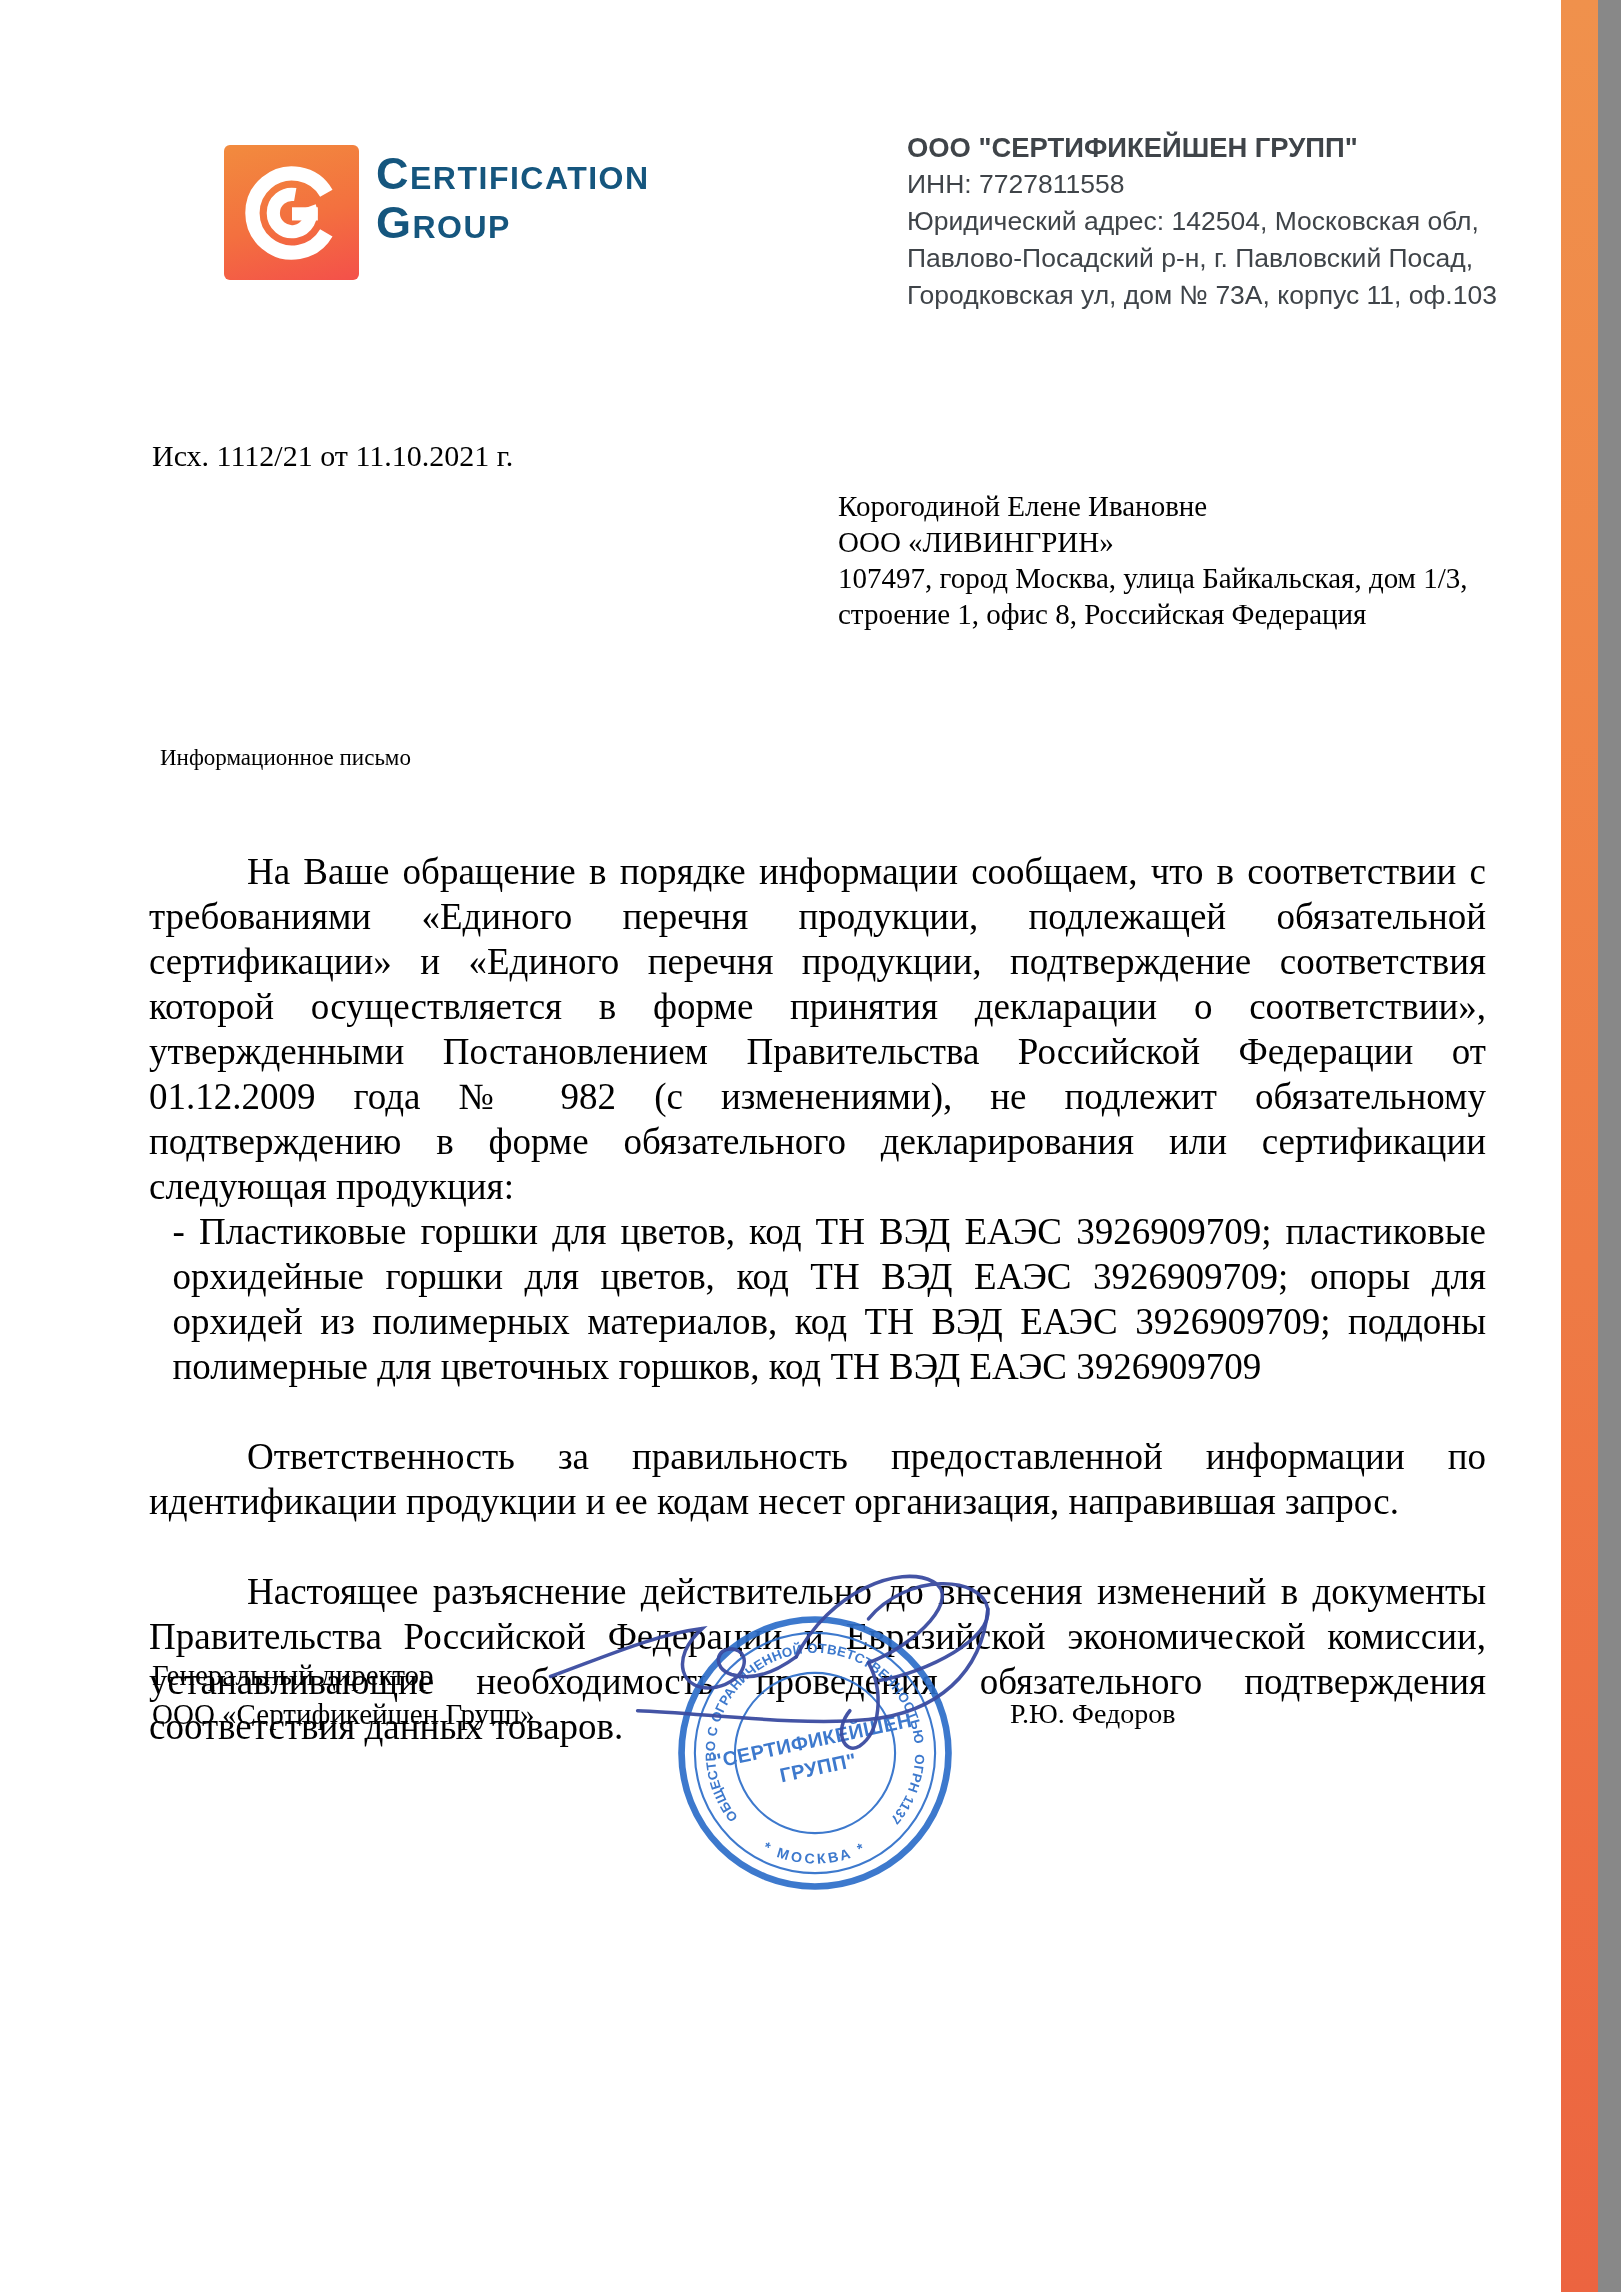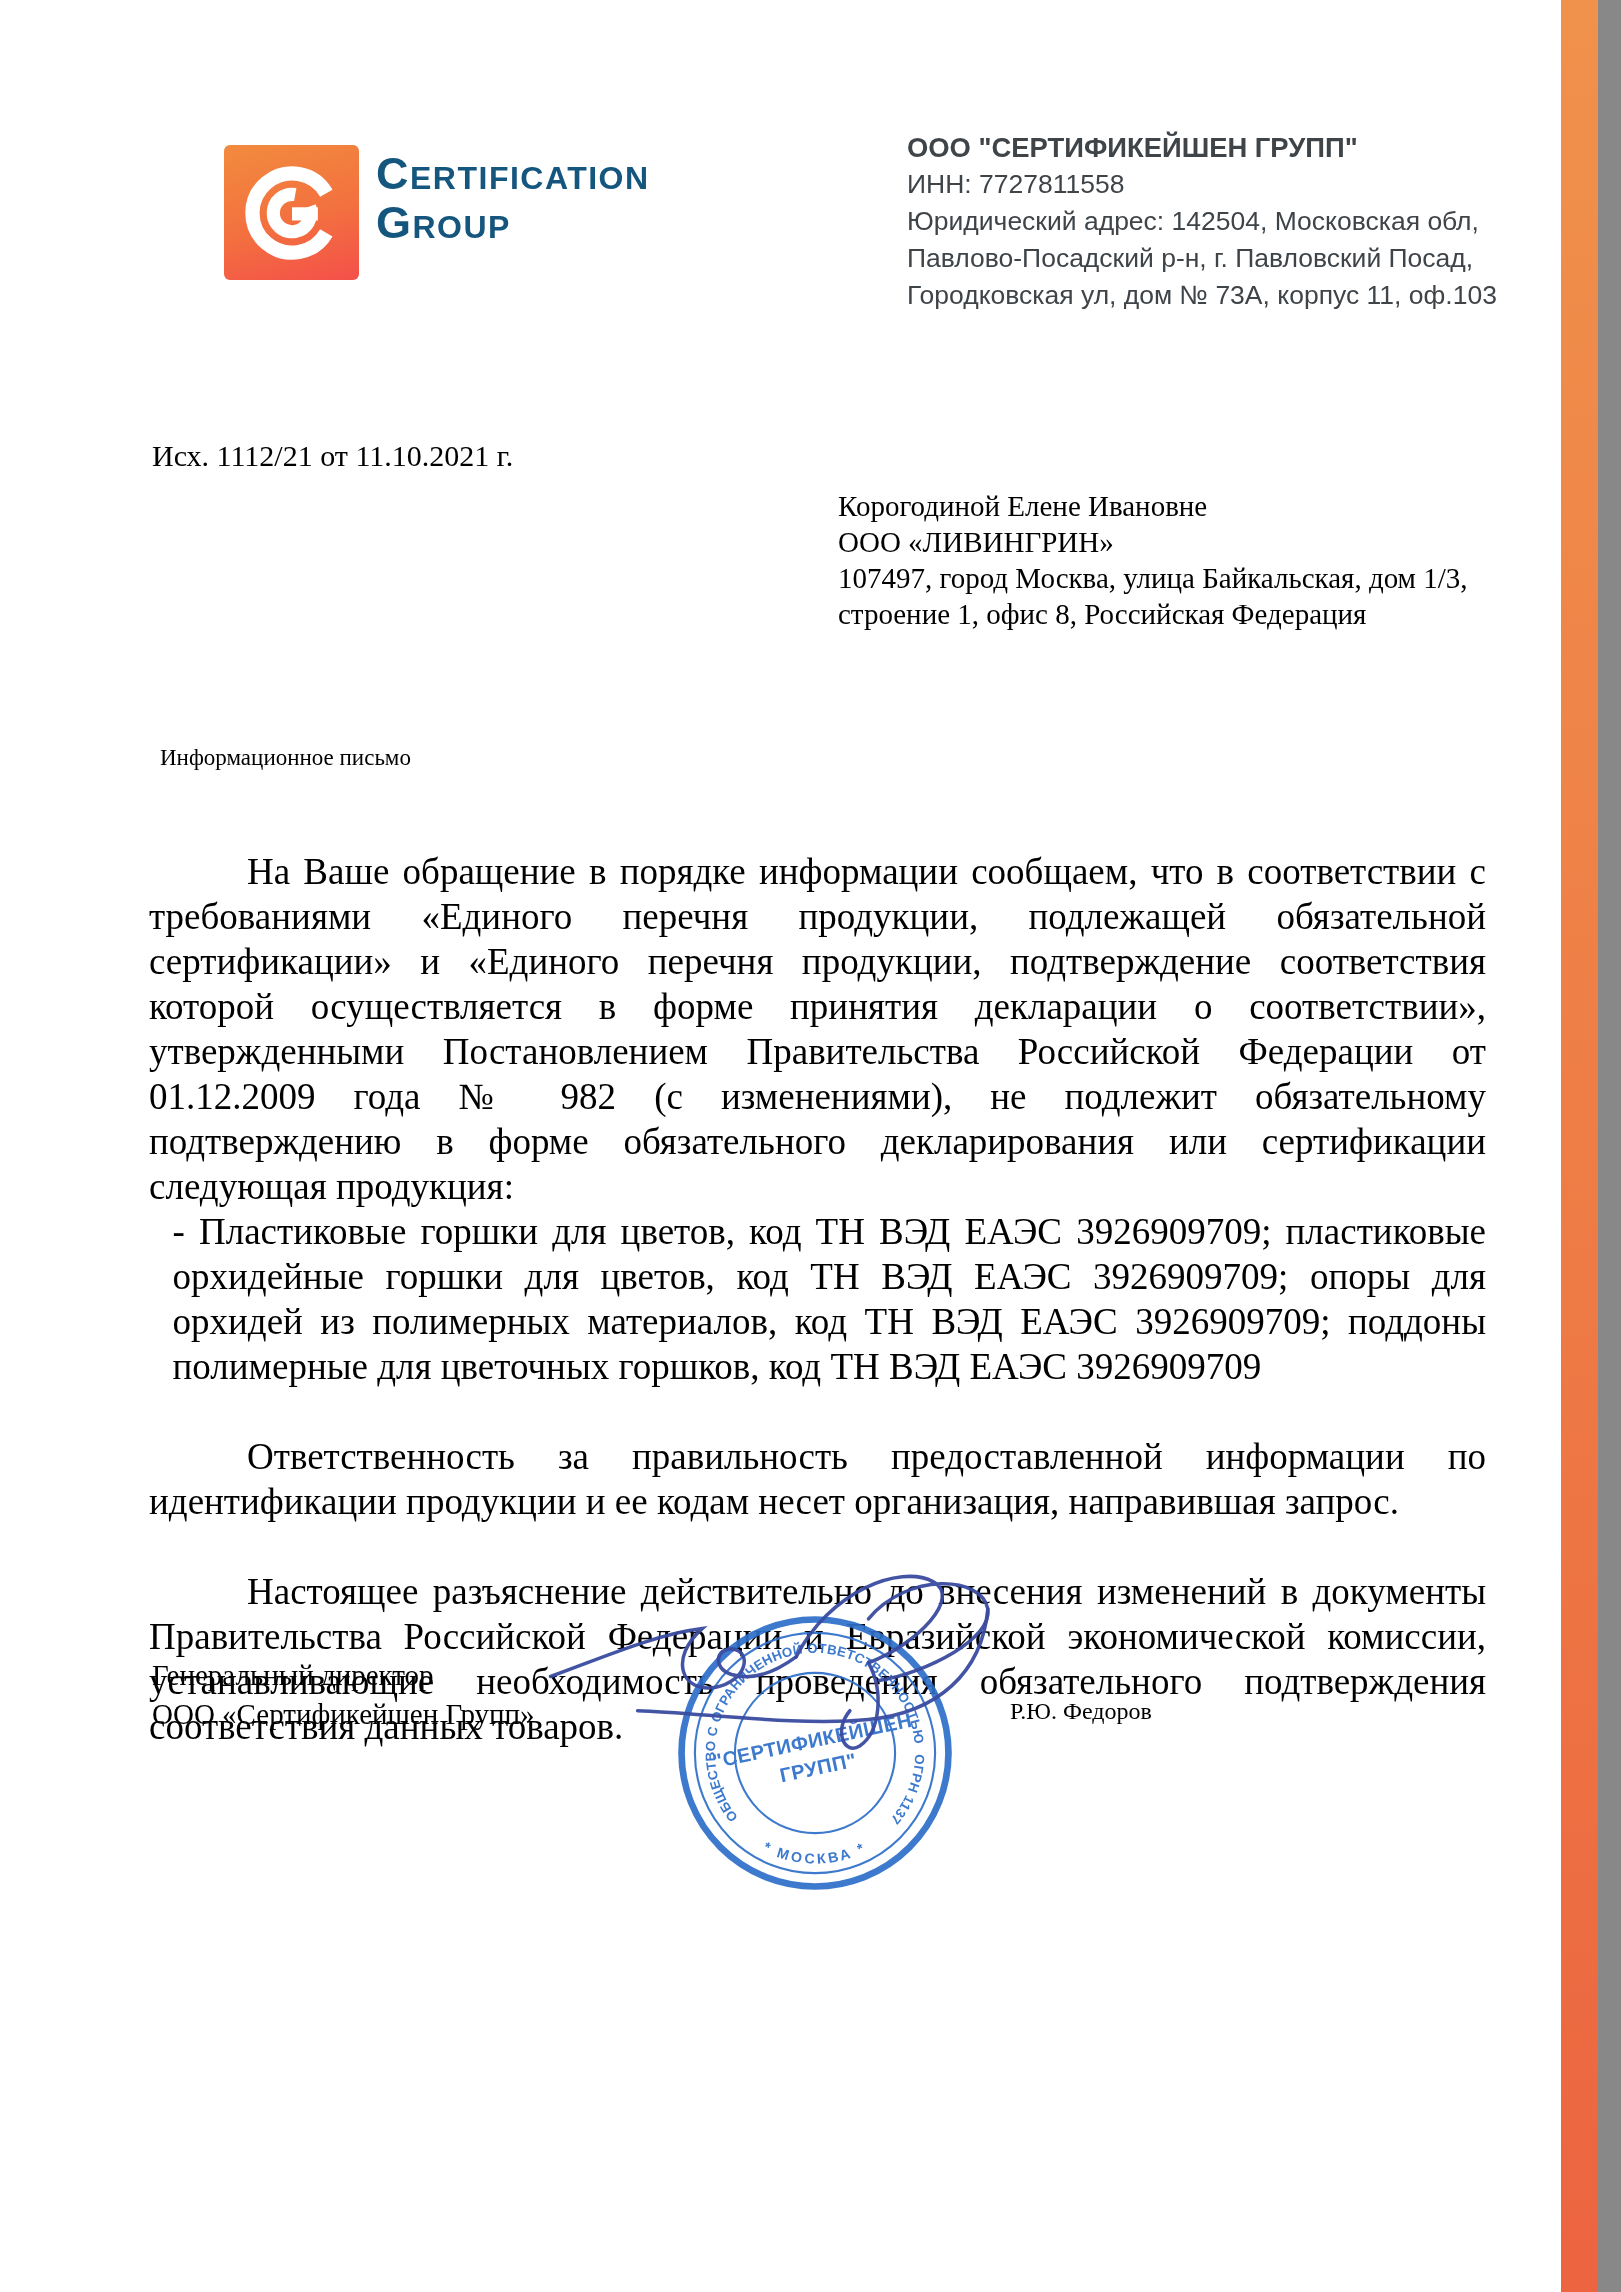--- a/index.html
+++ b/index.html
@@ -43,21 +43,21 @@
   
   .body-text {
     position:absolute; left:149px; top:849px; width:1337px;
     font-size:37px; line-height:45px; text-align:justify;
   }
   .body-text p { margin:0; text-indent:98px; }
   .body-text .list-item { margin:0 0 0 23.5px; text-indent:0; }
   .body-text .spaced { margin-top:45px; }
   
   .sign-role { position:absolute; left:152px; top:1656px; font-size:29px; line-height:39px; }
-  .signer-name { position:absolute; left:1010px; top:1698px; font-size:24px; }
+  .signer-name { position:absolute; left:1010px; top:1698px; font-size:28px; }
   
   .stamp { position:absolute; left:672px; top:1610px; width:286px; height:286px; opacity:.92; }
   .stamp circle { fill:none; stroke:var(--stamp-blue); }
   .stamp text { fill:var(--stamp-blue); font-family:"Liberation Sans", sans-serif; font-weight:bold; }
   
   .signature-stroke { position:absolute; left:545px; top:1564px; width:510px; height:225px; }
   .signature-stroke path { fill:none; stroke:var(--signature-blue); stroke-width:3.6; stroke-linecap:round; opacity:.95; }
 </style>
 </head>
 <body>

